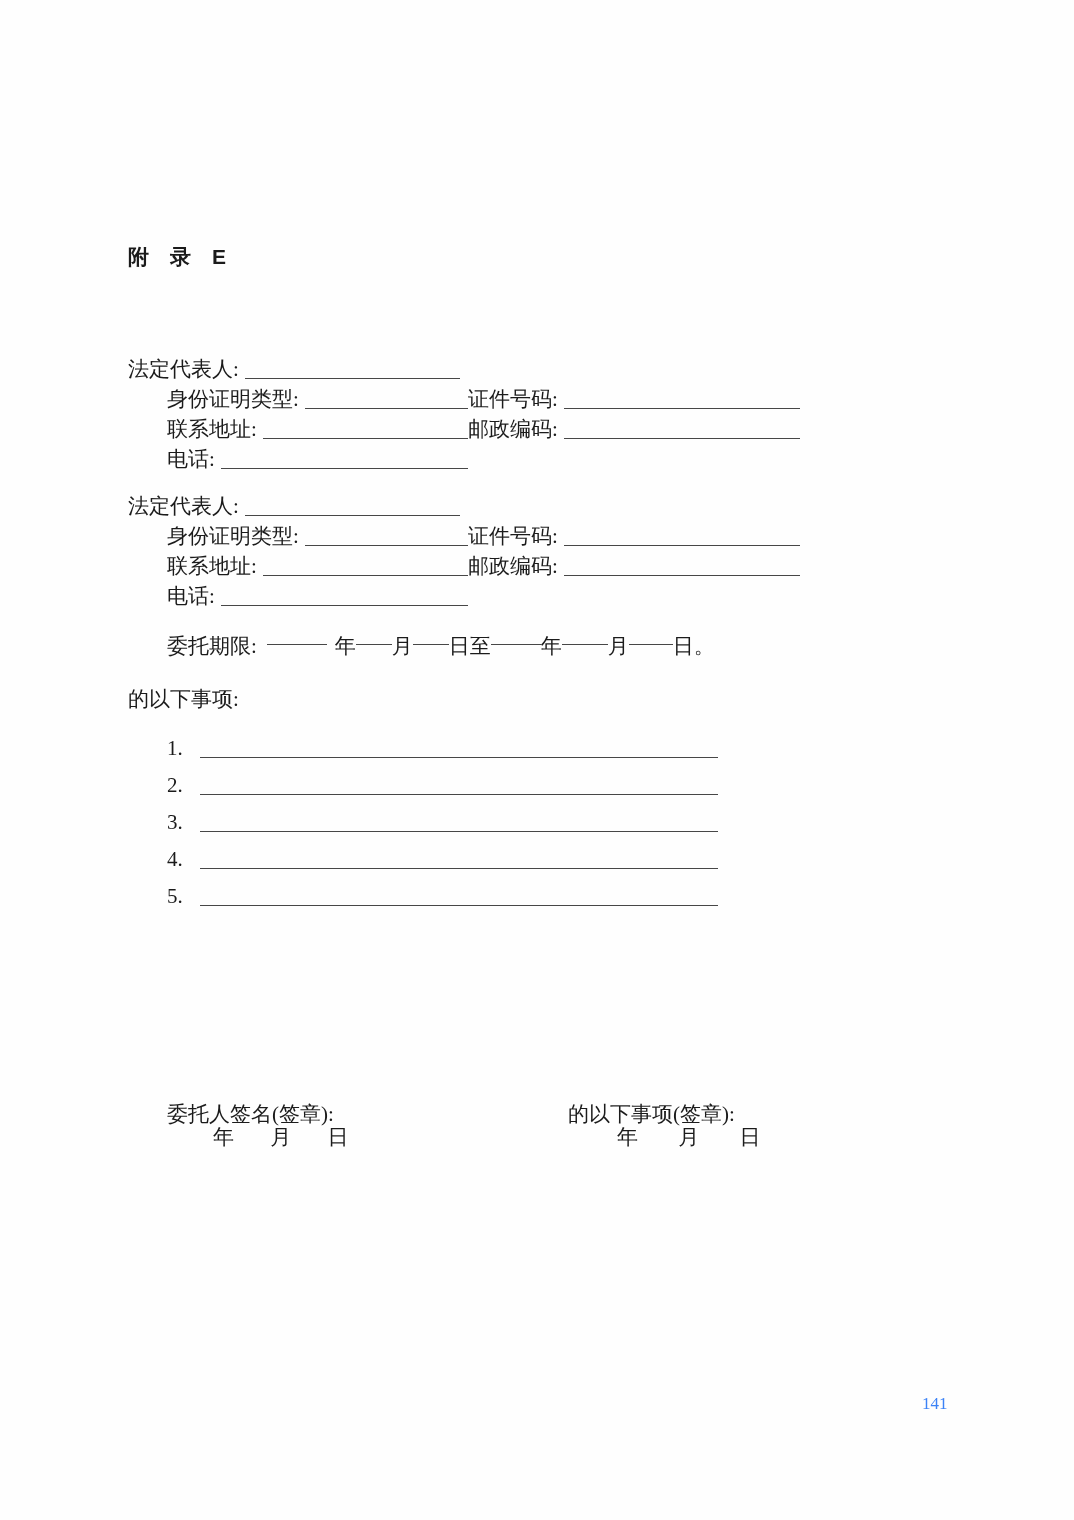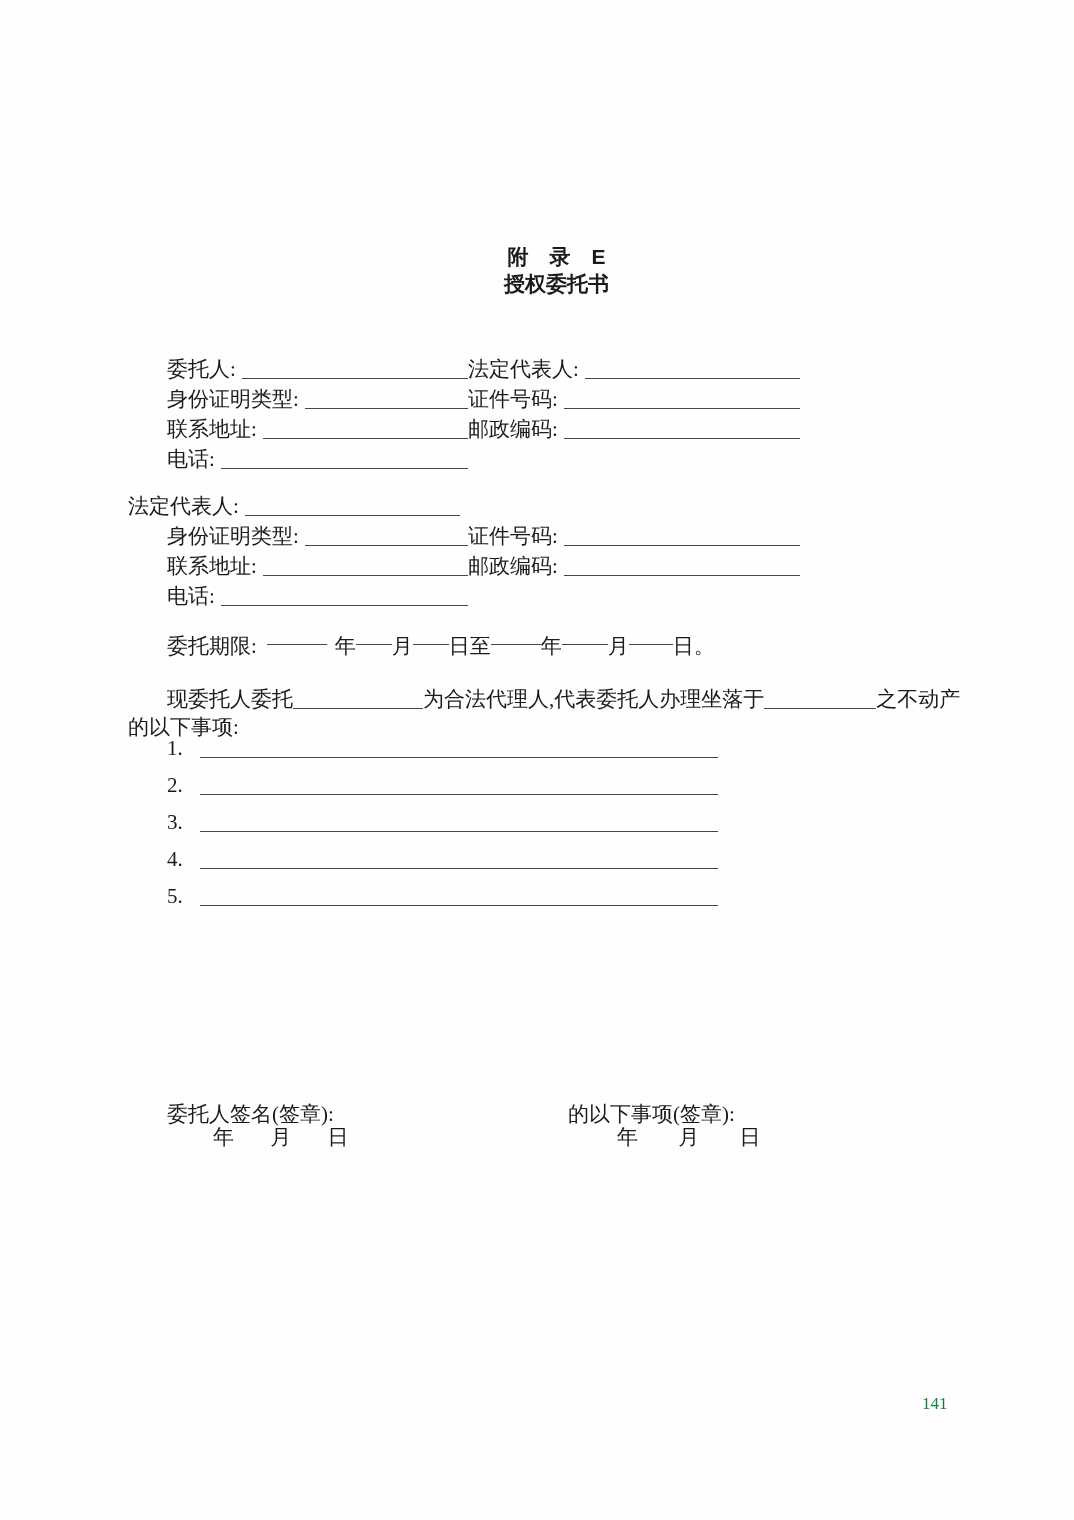--- a/index.html
+++ b/index.html
@@ -4,21 +4,21 @@
 <style>
   html,body { margin:0; padding:0; background:#ffffff; }
   .page {
     position:relative; width:1074px; height:1520px; background:#fefefe;
     font-family:"Liberation Serif", serif; font-size:21px; color:#1b1b1b;
     overflow:hidden;
   }
   
   .title-block {
     position:absolute; top:243px; left:128px; width:857px;
-    text-align:center; font-family:"Liberation Sans", sans-serif;
+    font-family:"Liberation Sans", sans-serif;
     font-weight:700; font-size:21px; line-height:27px;
   }
   
   .party-block { position:absolute; left:128px; width:857px; }
   .pb1 { top:352px; }
   .pb2 { top:489px; }
   .prow { display:flex; height:30px; }
   .cell { display:flex; align-items:flex-end; }
   .cl { margin-left:39px; width:301px; }
   .cr { width:332px; }
@@ -52,38 +52,33 @@
   .sig-left { position:absolute; left:39px; white-space:nowrap; }
   .sig-right { position:absolute; left:440px; white-space:nowrap; }
   .date-row { position:absolute; top:1124px; left:128px; width:857px; height:28px; line-height:27px; }
   .dgroup { position:absolute; white-space:nowrap; }
   .dg-left { left:85px; }
   .dg-right { left:489px; }
   .dg-left span { margin-right:31px; }
   .dg-right span { margin-right:35px; }
   .dgroup span:last-child { margin-right:0; }
   
-  .page-number { position:absolute; top:1394px; left:922px; font-size:17px; color:#15803d; }
+  .page-number { position:absolute; top:1394px; left:922px; font-size:17px; color:#3b82f6; }
 </style>
 </head>
 <body>
 
 <div class="page">
 
   <div class="title-block">
     <div>附　录　E</div>
-    <div>授权委托书</div>
   </div>
 
   <div class="party-block pb1">
     <div class="prow">
-      <div class="cell cl">
-        <span class="lbl">委托人:</span>
-        <span class="blank"></span>
-      </div>
       <div class="cell cr">
         <span class="lbl">法定代表人:</span>
         <span class="blank"></span>
       </div>
     </div>
     <div class="prow">
       <div class="cell cl">
         <span class="lbl">身份证明类型:</span>
         <span class="blank"></span>
       </div>
@@ -155,23 +150,20 @@
     <span>日至</span>
     <span class="uline w50"></span>
     <span>年</span>
     <span class="uline w46"></span>
     <span>月</span>
     <span class="uline w44"></span>
     <span>日。</span>
   </div>
 
   <div class="para p-appoint flow">
-    <div class="pline indent">
-      <span>现委托人委托</span><span class="uline w130"></span><span>为合法代理人,代表委托人办理坐落于</span><span class="uline w112"></span><span>之不动产</span>
-    </div>
     <div class="pline">的以下事项:</div>
   </div>
 
   <div class="items">
     <div class="item-row">
       <span class="num">1.</span>
       <span class="item-line"></span>
     </div>
     <div class="item-row">
       <span class="num">2.</span>

